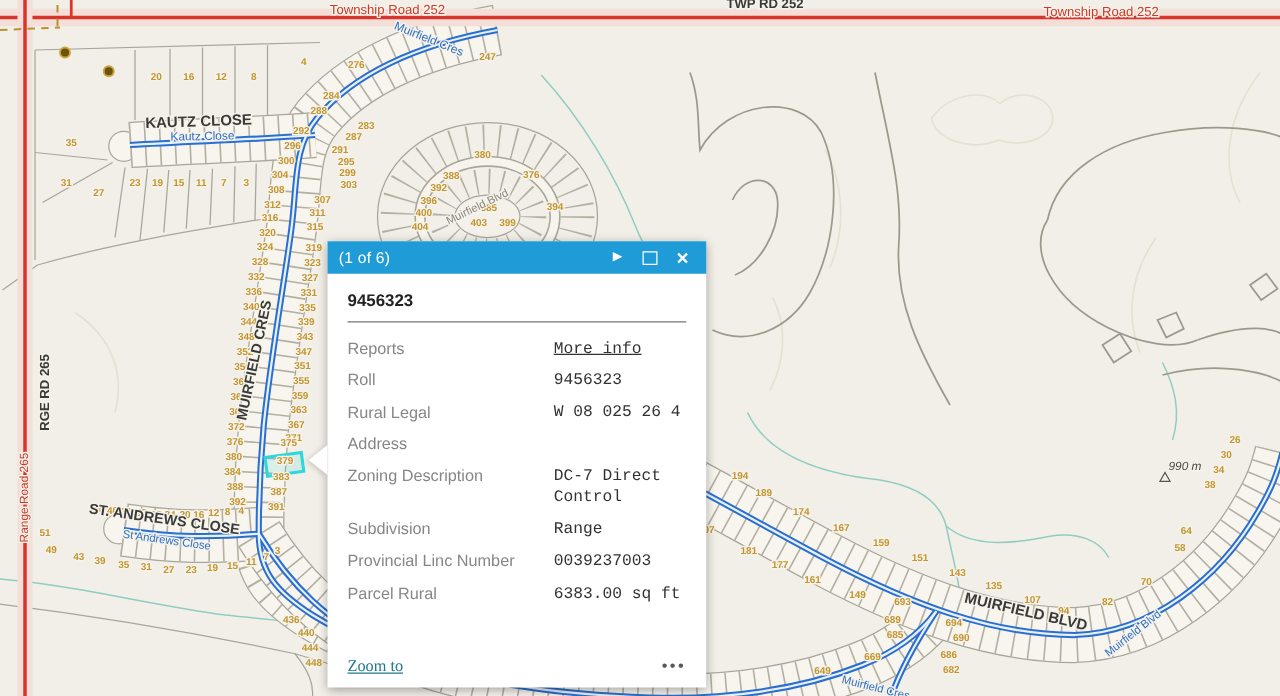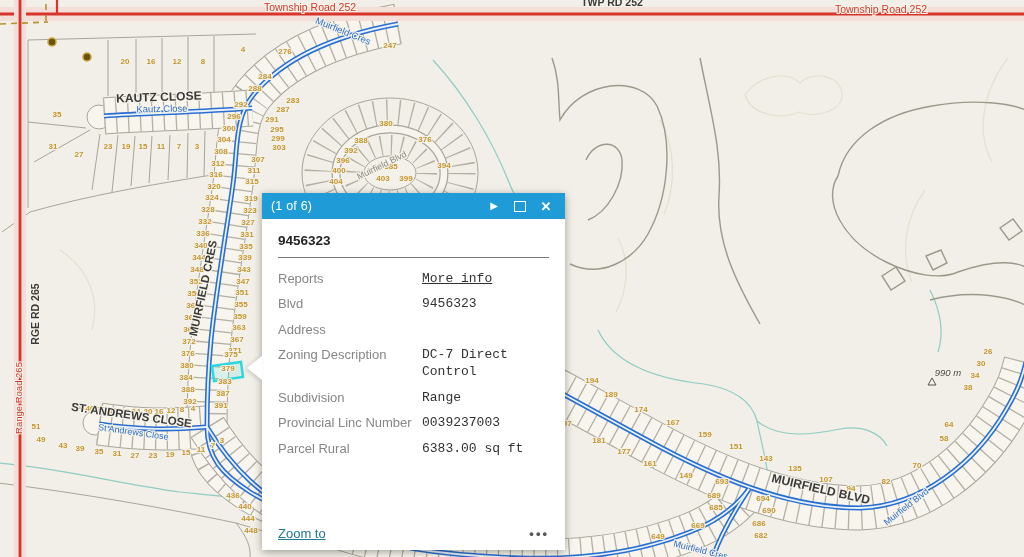--- a/index.html
+++ b/index.html
@@ -15,24 +15,24 @@
   .icon-play{font-size:10px;line-height:1;}
   .icon-dock{width:10px;height:9px;border:1.8px solid #fff;display:block;}
   .icon-close{font-size:13px;font-weight:bold;line-height:1;}
   .popup-tail{position:absolute;left:-15px;top:163px;width:0;height:0;border-top:12px solid transparent;
               border-bottom:12px solid transparent;border-right:15px solid #ffffff;
               filter:drop-shadow(-2px 1px 2px rgba(0,0,0,.15));}
   .popup-body{padding:12px 16px 0 16px;}
   .popup-title{font-weight:bold;font-size:13.5px;color:#232323;padding:2px 0 9px 0;}
   .popup-rule{border:none;border-top:1px solid #777;margin:0 0 8px 0;}
   .prow{display:flex;padding:4.5px 0;line-height:1.28;}
-  .prow .plabel{flex:0 0 144px;color:#868686;padding-right:0;}
+  .prow .plabel{flex:0 0 144px;color:#868686;padding-right:21px;}
   .prow .pvalue{flex:1 1 auto;color:#323232;font-family:Liberation Mono, monospace;}
   a.plink{color:#22788e;text-decoration:underline;cursor:pointer;}
-  .popup-footer{position:absolute;left:16px;right:16px;bottom:9px;display:flex;}
+  .popup-footer{position:absolute;left:16px;right:16px;bottom:9px;display:flex;font-family:Liberation Serif, serif;}
   .zoomto{font-size:13px;}
   .dots{margin-left:auto;color:#595959;font-weight:bold;font-size:13px;letter-spacing:2px;cursor:pointer;}
 </style>
 </head>
 <body>
 
 <div id="map-stage">
 <svg id="map-svg" width="1024" height="557" viewBox="0 0 1024 557">
 
   <rect x="0" y="0" width="1024" height="557" fill="#f1efe7"></rect>
@@ -353,22 +353,26 @@
   </div>
   <div class="popup-body">
     <div class="popup-title">9456323</div>
     <hr class="popup-rule">
     <div id="popup-rows">
         <div class="prow">
           <span class="plabel">Reports</span>
           <a class="plink pvalue">More info</a>
         </div>
         <div class="prow">
-          <span class="plabel">Blvd</span>
+          <span class="plabel">Roll</span>
           <span class="pvalue">9456323</span>
+        </div>
+        <div class="prow">
+          <span class="plabel">Rural Legal</span>
+          <span class="pvalue">W 08 025 26 4</span>
         </div>
         <div class="prow">
           <span class="plabel">Address</span>
         </div>
         <div class="prow">
           <span class="plabel">Zoning Description</span>
           <span class="pvalue">DC-7 Direct Control</span>
         </div>
         <div class="prow">
           <span class="plabel">Subdivision</span>

